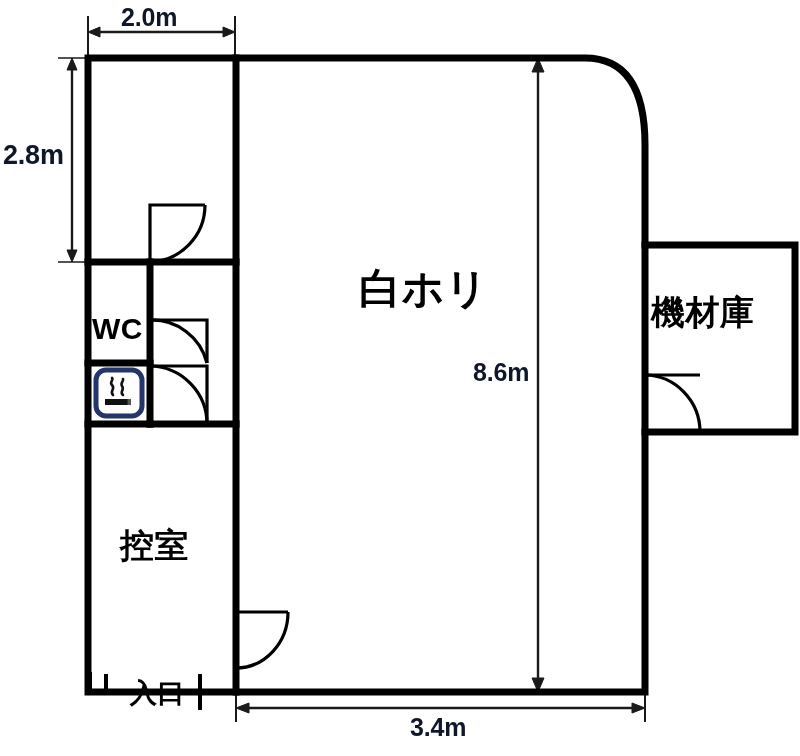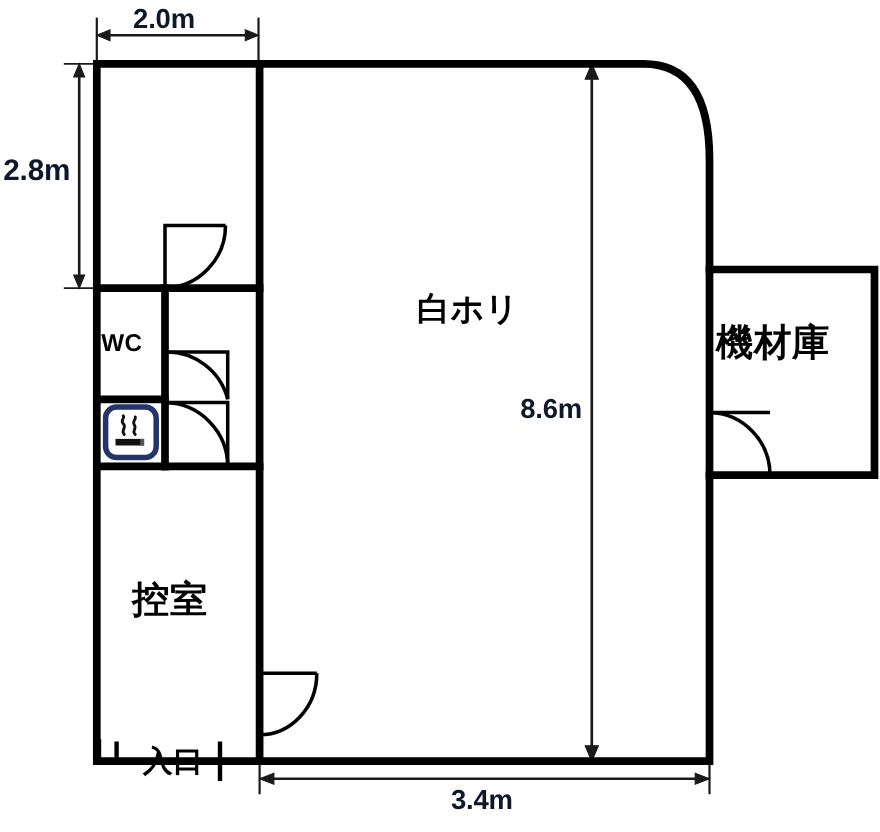--- a/index.html
+++ b/index.html
@@ -48,30 +48,29 @@
     font-weight: bold;
   }
   #label-make-room {
     left: 96px;
     top: 62px;
     font-size: 34px;
     text-align: left;
   }
   #label-wc {
     left: 92px;
-    top: 300px;
-    font-size: 22px;
+    top: 312px;
+    font-size: 30px;
     text-align: left;
     font-family: "Liberation Sans", sans-serif;
   }
   #label-white-hori {
     left: 359px;
     top: 265px;
-    font-size: 30px;
-    margin-left: 20px;
+    font-size: 42px;
   }
   #label-equipment {
     left: 651px;
     top: 293px;
     font-size: 34px;
     text-align: center;
   }
   #label-green-room {
     left: 120px;
     top: 526px;

